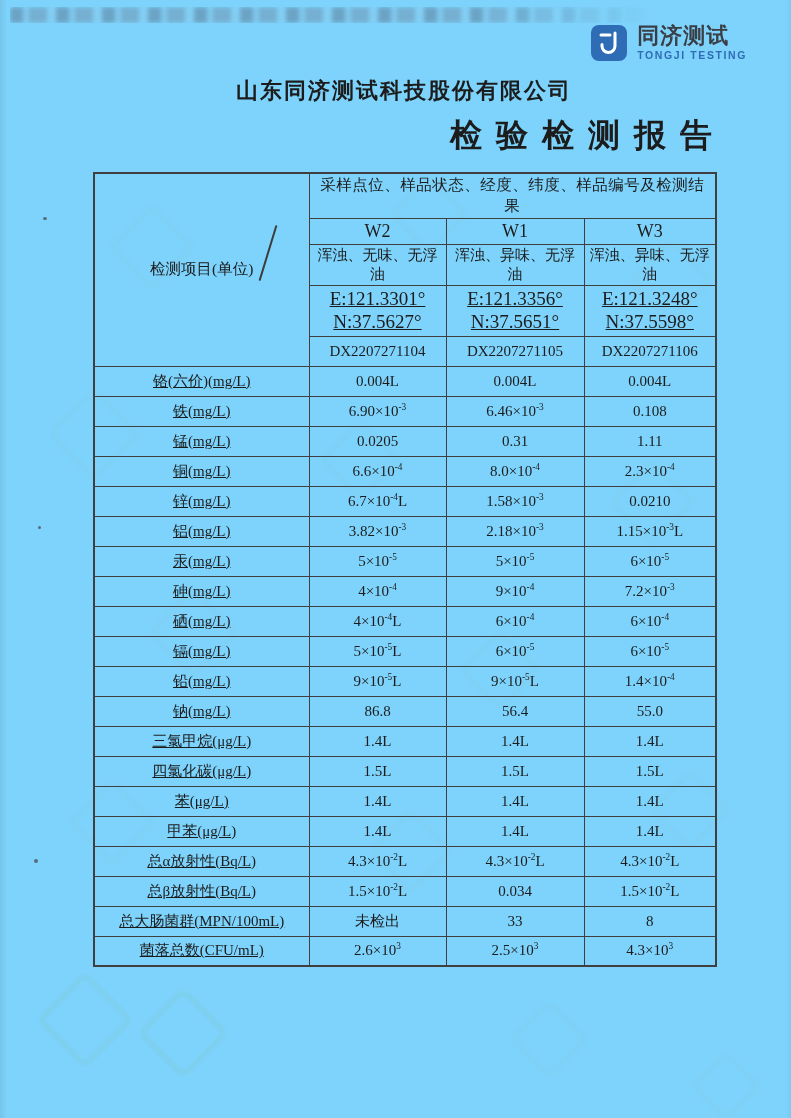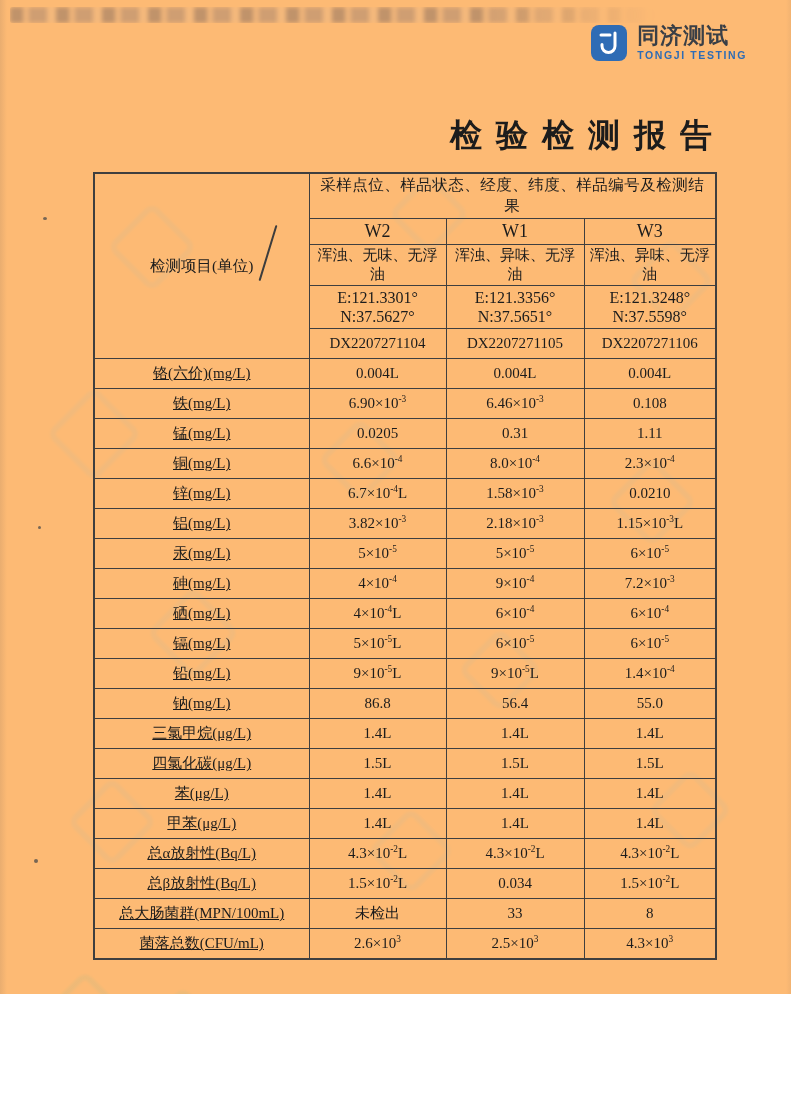--- a/index.html
+++ b/index.html
@@ -4,22 +4,22 @@
 <style>
   :root{
     --brand-blue:#2e6cb5;
     --text:#1c1c1c;
     --border:#3f3f3f;
     --wm:#8fbcc0;
   }
   html,body{margin:0;padding:0;background:#ffffff;}
   .page{
     position:relative;
-    width:791px;height:994px;
-    background:#fdba74;
+    width:791px;height:1118px;
+    background:#7dd3fc;
     overflow:hidden;
     font-family:"Liberation Serif","DejaVu Serif",serif;
     color:var(--text);
   }
   
   .page::before{content:"";position:absolute;left:0;top:0;bottom:0;width:7px;
     background:linear-gradient(90deg,rgba(60,60,70,0.10),rgba(0,0,0,0));pointer-events:none;}
   .page::after{content:"";position:absolute;right:0;top:0;bottom:0;width:5px;
     background:linear-gradient(270deg,rgba(60,60,70,0.06),rgba(0,0,0,0));pointer-events:none;}
 
@@ -66,21 +66,21 @@
     border:1px solid var(--border);
     text-align:center;vertical-align:middle;
     padding:1px 3px;overflow:hidden;
   }
   table.report-table{border:2px solid var(--border);}
   td.corner{position:relative;text-align:left;padding-left:9px;font-size:15.5px;}
   .slash{position:absolute;left:172px;top:50px;width:1.6px;height:58px;background:#3d3d3d;
     transform:rotate(17deg);border-radius:1px;}
   td.span-h{font-size:15.5px;letter-spacing:0.5px;margin-top:32px;}
   td.sid{font-size:18px;}
-  tr.coords td{font-size:16px;line-height:1.2;padding:2px 10px;}
+  tr.coords td{font-size:19px;line-height:1.2;padding:2px 10px;text-decoration:underline;}
   td.item{text-align:left;padding-left:9px;text-decoration:underline;}
   sup{font-size:0.62em;line-height:0;}
 </style>
 </head>
 <body>
 
 <div class="page">
 
   <div class="top-smudge"></div>
 
@@ -111,20 +111,21 @@
       <rect x="1" y="1" width="36" height="36" rx="8" fill="#2e6cb5"></rect>
       <path d="M11 11 h9" stroke="#ffffff" stroke-width="3" fill="none" stroke-linecap="round"></path>
       <path d="M25 9 v13 a6.5 6.5 0 0 1 -13 0 v-1.5" stroke="#ffffff" stroke-width="3" fill="none" stroke-linecap="round"></path>
     </svg>
     <div class="logo-text">
       <div class="logo-cn">同济测试</div>
       <div class="logo-en">TONGJI TESTING</div>
     </div>
   </div>
 
+  <div class="company-title">山东同济测试科技股份有限公司</div>
   <div class="report-title">检 验 检 测 报 告</div>
 
 
   <table class="report-table">
     <colgroup>
       <col style="width:215px">
         <col style="width:137px">
         <col style="width:138px">
         <col style="width:132px">
     </colgroup>

